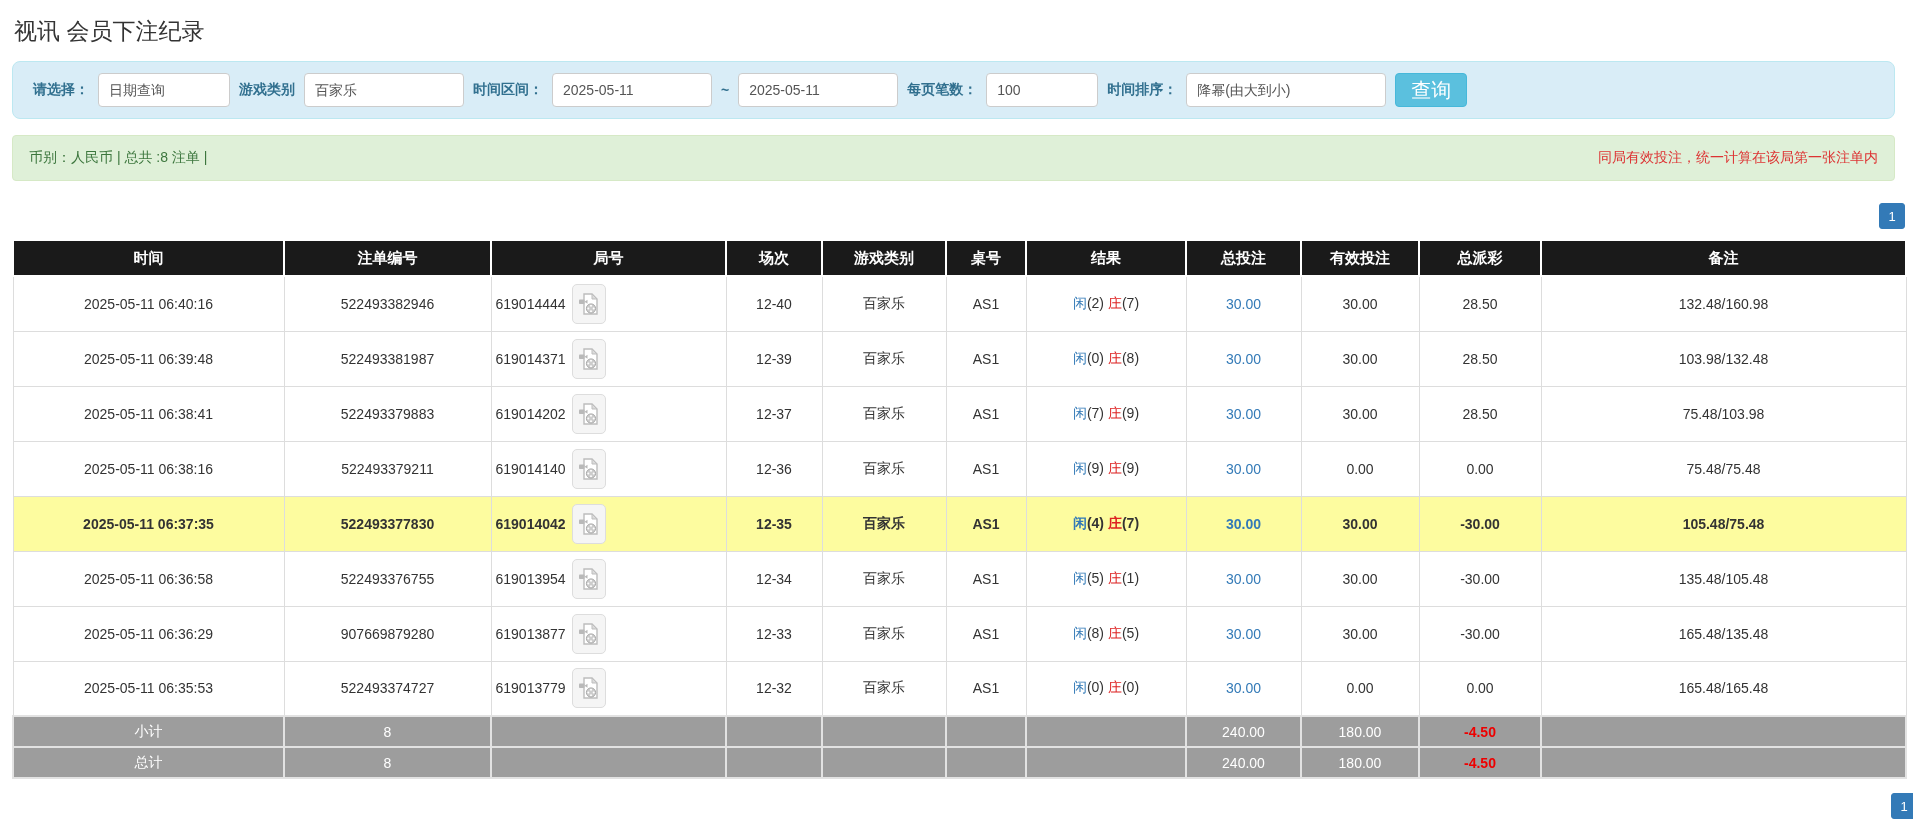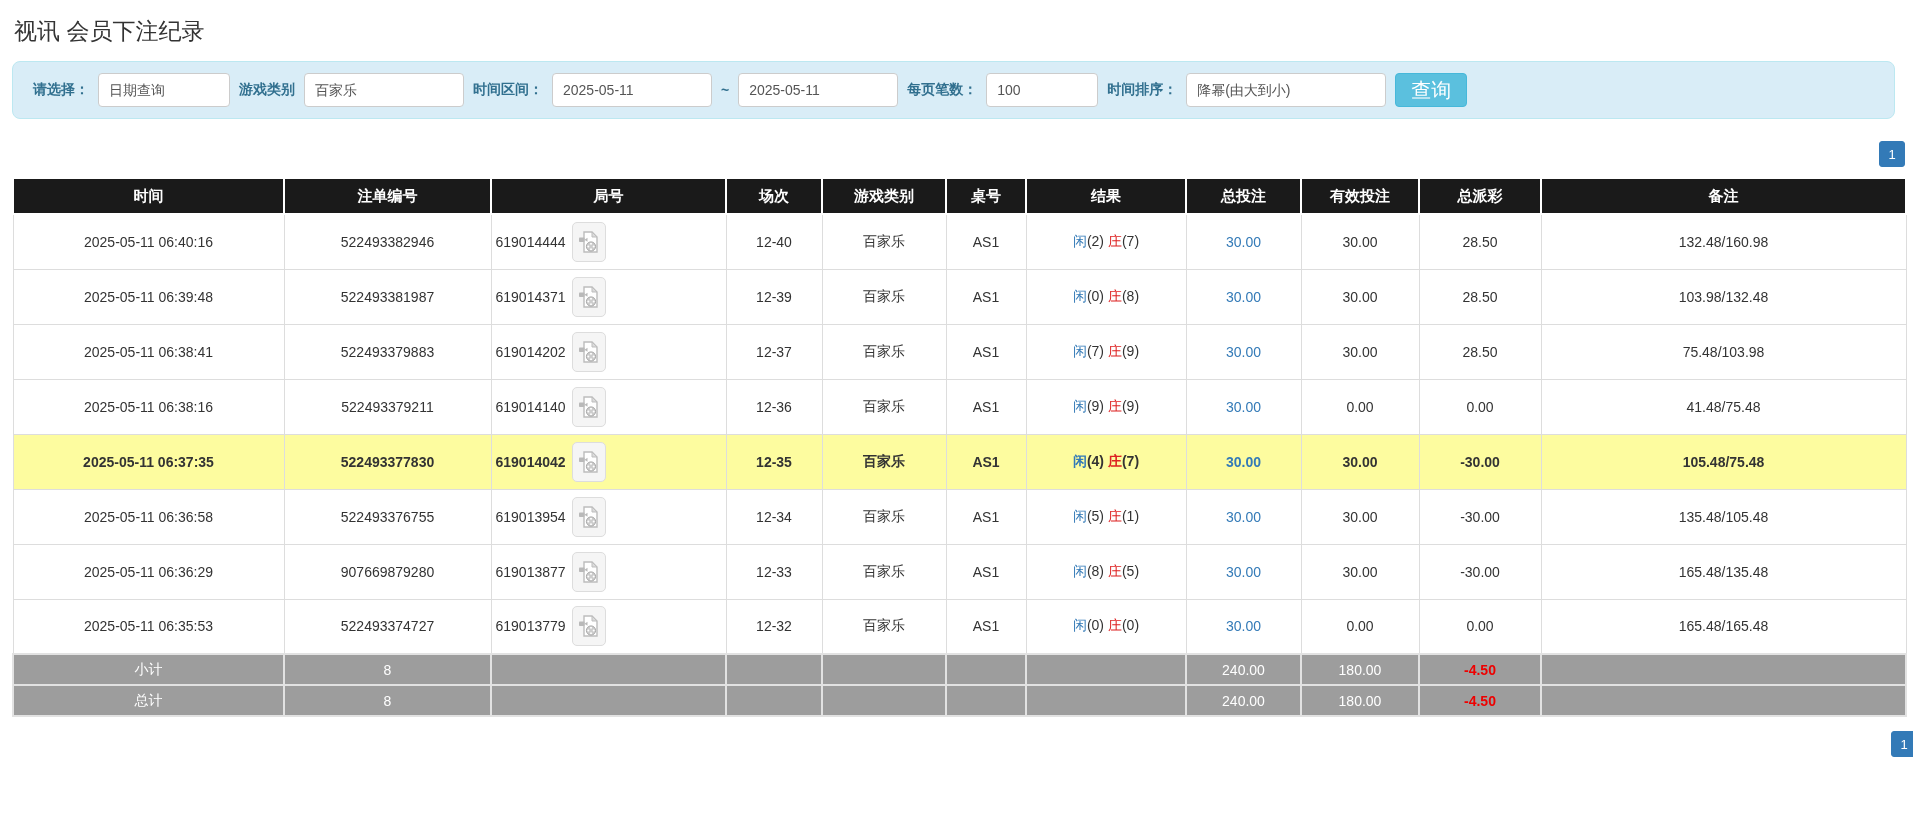--- a/index.html
+++ b/index.html
@@ -125,20 +125,24 @@
 
     <span class="f-label">时间排序：</span>
     <span class="select w-sort">
       <span class="sel-val">降幂(由大到小)</span>
       <span class="sel-caret">▼</span>
     </span>
 
     <button class="search-btn">查询</button>
   </div>
 
+  <div class="summary-bar">
+    <span class="summary-left">币别：人民币 | 总共 :8 注单 |</span>
+    <span class="summary-right">同局有效投注，统一计算在该局第一张注单内</span>
+  </div>
 
   <div class="pager-row">
     <span class="page-btn">1</span>
   </div>
 
   <table class="bets">
     <colgroup>
       <col style="width:271px">
         <col style="width:207px">
         <col style="width:235px">
@@ -298,21 +302,21 @@
     <td>AS1</td>
     <td>
       <span class="player">闲</span><span>(9)</span>
       <span class="banker">庄</span><span>(9)</span>
     </td>
     <td>
       <span class="blue-link">30.00</span>
     </td>
     <td>0.00</td>
     <td>0.00</td>
-    <td>41.48/75.48</td>
+    <td>75.48/75.48</td>
   </tr>
         <tr class="highlight">
     <td>2025-05-11 06:37:35</td>
     <td>522493377830</td>
     <td>
       <span class="round-wrap">
         <span>619014042</span>
         <button class="video-btn">
           <svg width="21" height="24" viewBox="0 0 21 24" aria-hidden="true">
             <path d="M6 2 h8 l5 5 v15 h-13 z" fill="#ffffff" stroke="#bdbdbd" stroke-width="1.4"></path>

